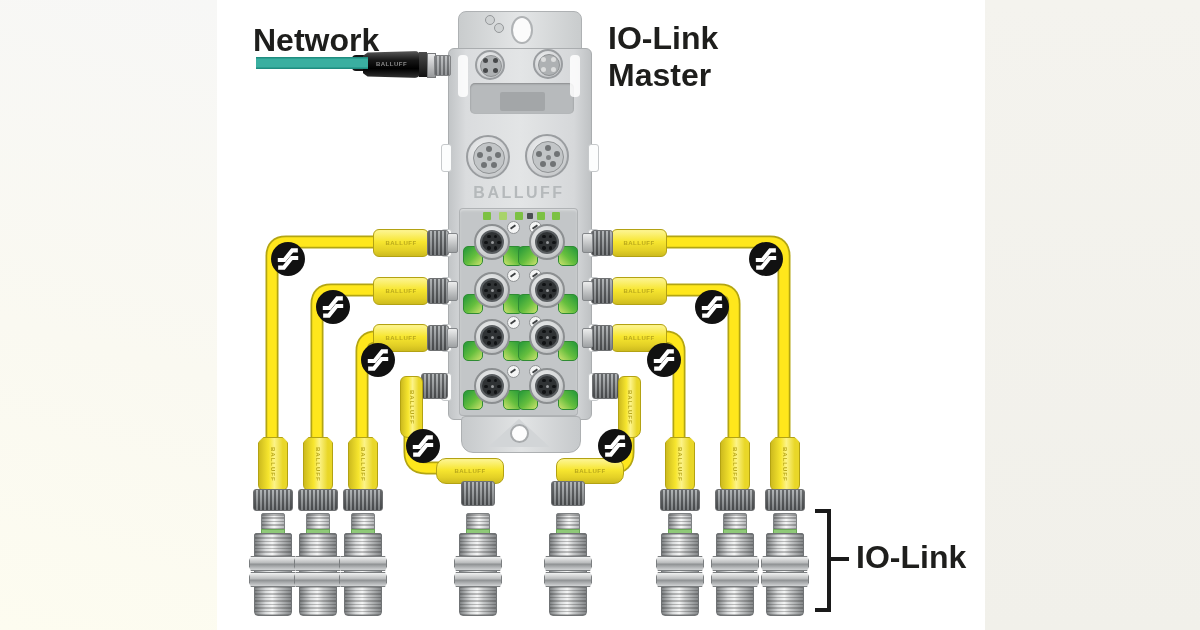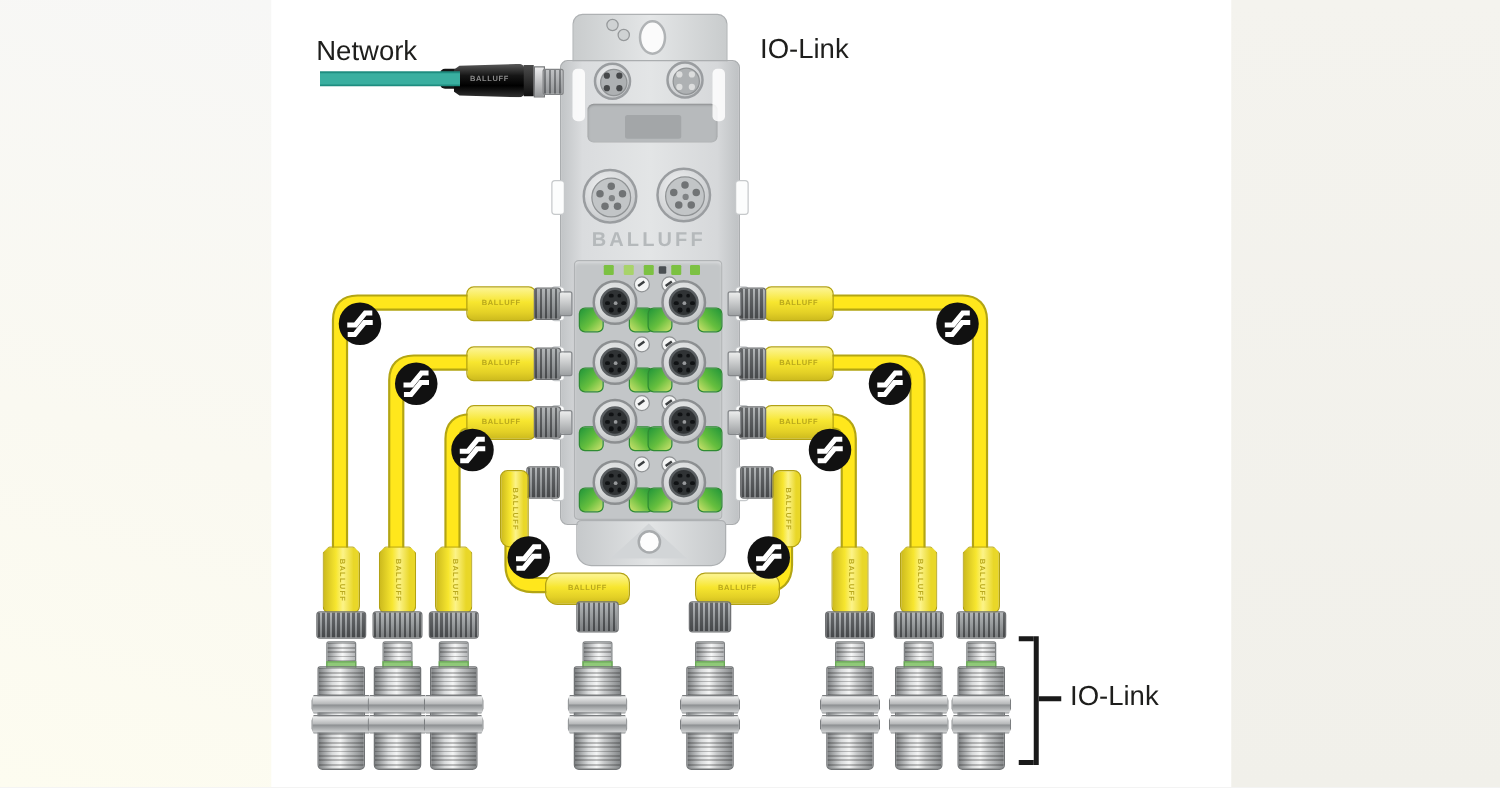--- a/index.html
+++ b/index.html
@@ -2,21 +2,21 @@
 <html><head>
 <meta charset="utf-8">
 <style>
   html,body{margin:0;padding:0;background:#e9e9e9;}
   #stage{position:relative;width:1200px;height:630px;background:#ffffff;overflow:hidden;
          font-family:"Liberation Sans", sans-serif;}
   .panel{position:absolute;top:0;height:630px;}
   .panel.left{left:0;width:217px;background:linear-gradient(195deg,#f7f7f6 0%,#faf9f1 55%,#fdfcf0 100%);}
   .panel.right{left:985px;width:215px;background:linear-gradient(180deg,#f4f3ee 0%,#f1f0ea 100%);}
 
-  .lbl{position:absolute;color:#1e1e1c;font-size:22px;line-height:37px;letter-spacing:0px;font-weight:400;}
+  .lbl{position:absolute;color:#1e1e1c;font-size:32px;line-height:37px;letter-spacing:0px;font-weight:700;}
   .lbl.network{left:253px;top:22px;}
   .lbl.master{left:608px;top:20px;}
   .lbl.sensors{left:856px;top:538px;line-height:38px;}
 
   
   .brkt{position:absolute;background:#1a1a1a;}
 
   
   .dev-body{position:absolute;left:448px;top:48px;width:142px;height:370px;
             background:linear-gradient(90deg,#c2c5c7 0%,#dadcde 12%,#e3e5e6 50%,#d6d8da 88%,#bfc2c4 100%);
@@ -107,20 +107,21 @@
 </head>
 <body>
 
 <div id="stage">
   <div class="panel left"></div>
   <div class="panel right"></div>
 
   <div class="lbl network">Network</div>
   <div class="lbl master">
     <div>IO-Link</div>
+    <div>Master</div>
   </div>
   <div class="lbl sensors">
     <div>IO-Link</div>
   </div>
 
   <div>
     <div class="dev-cap-top"></div>
     <div class="capscrew" style="left:485px;top:15px"></div>
     <div class="capscrew" style="left:494px;top:23px"></div>
     <div class="oval"></div>

